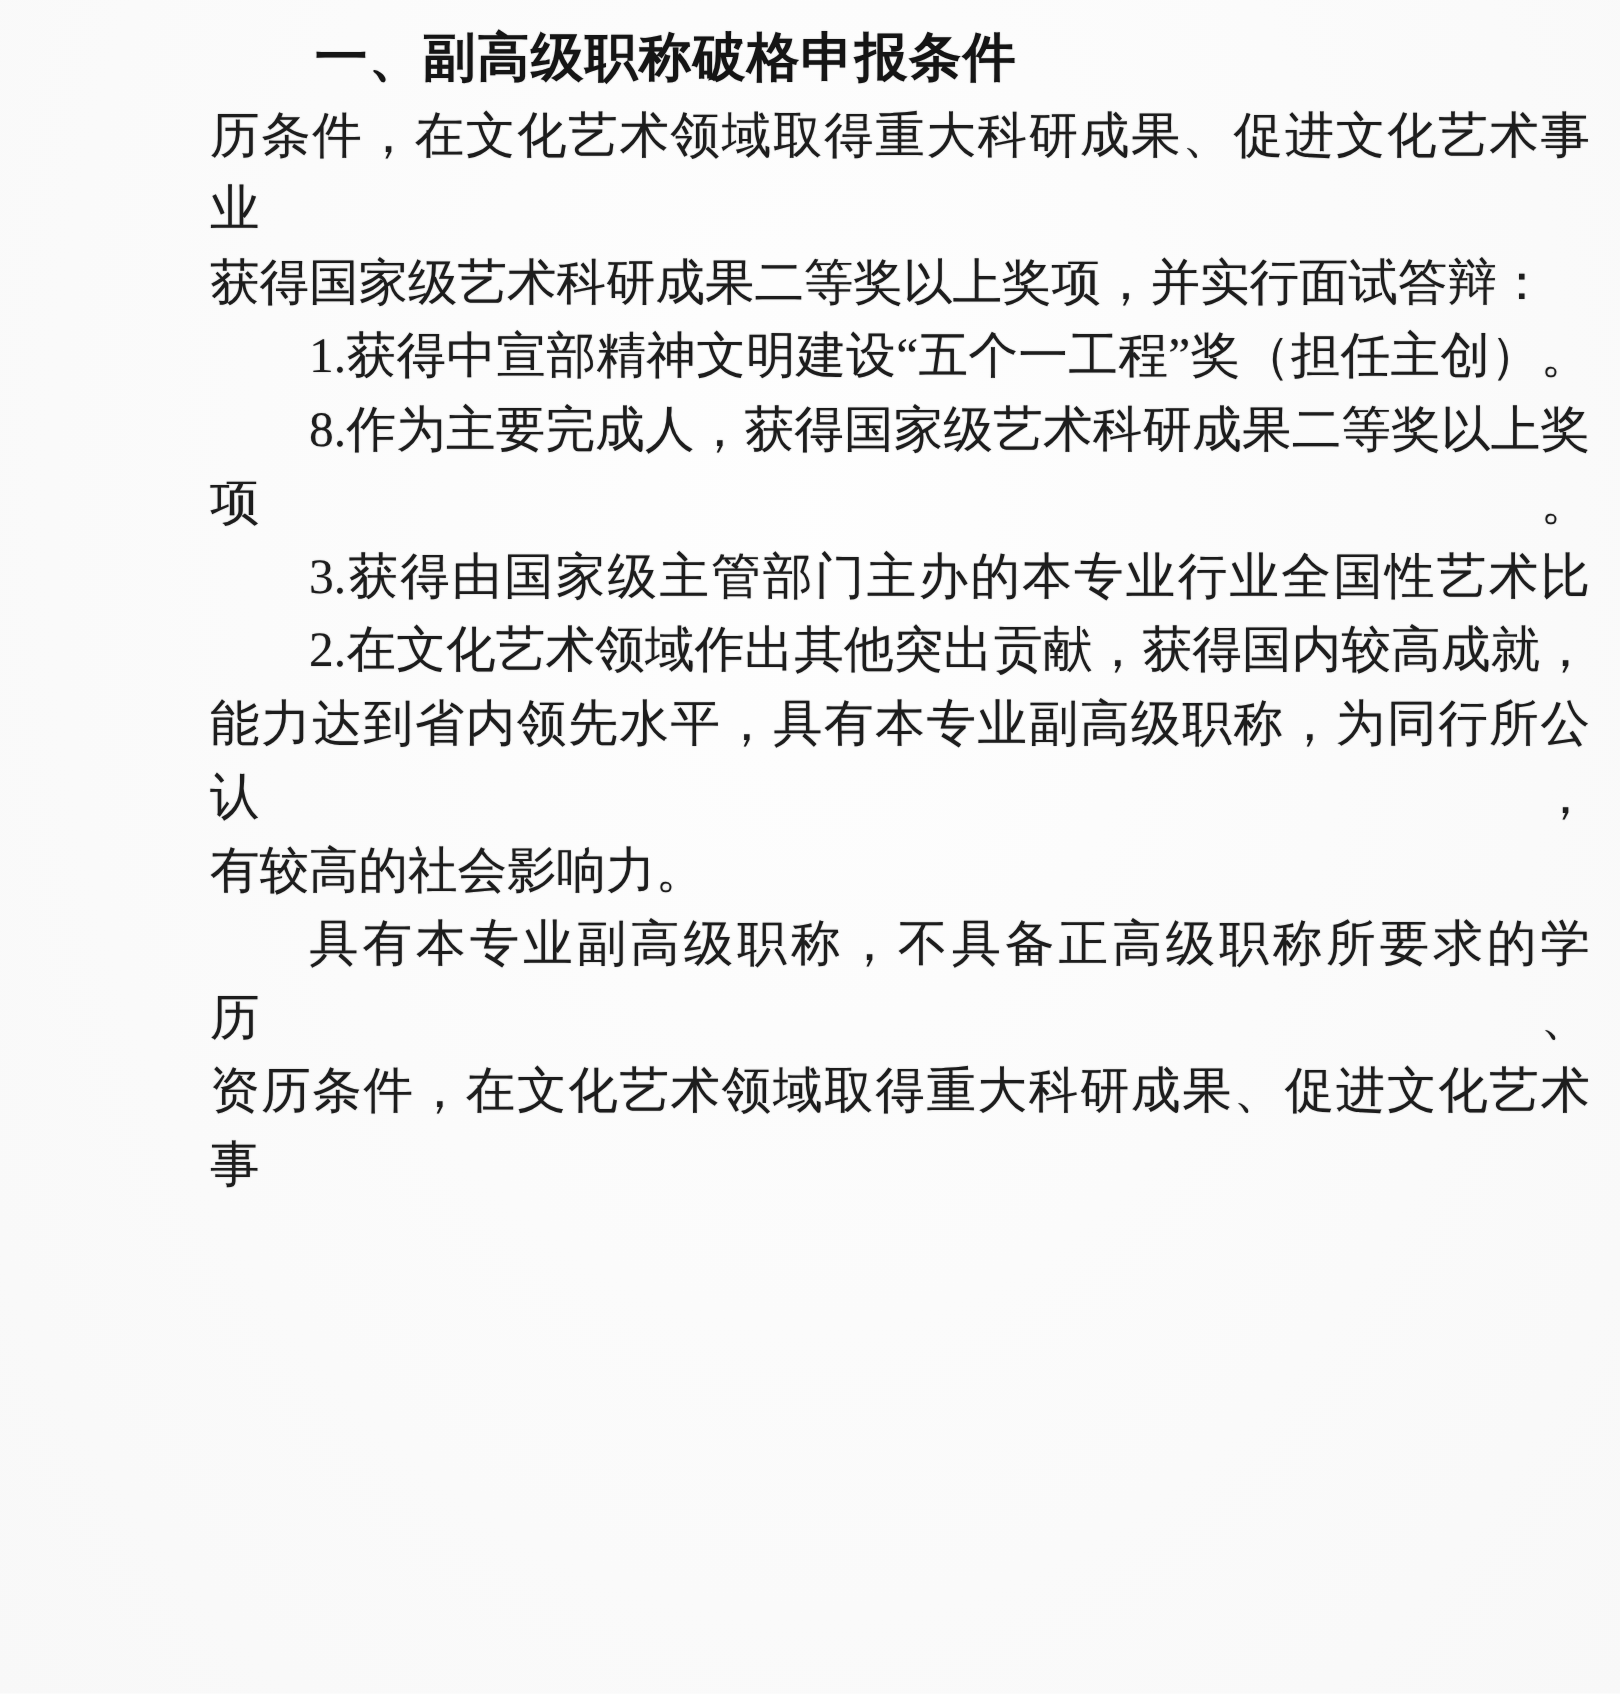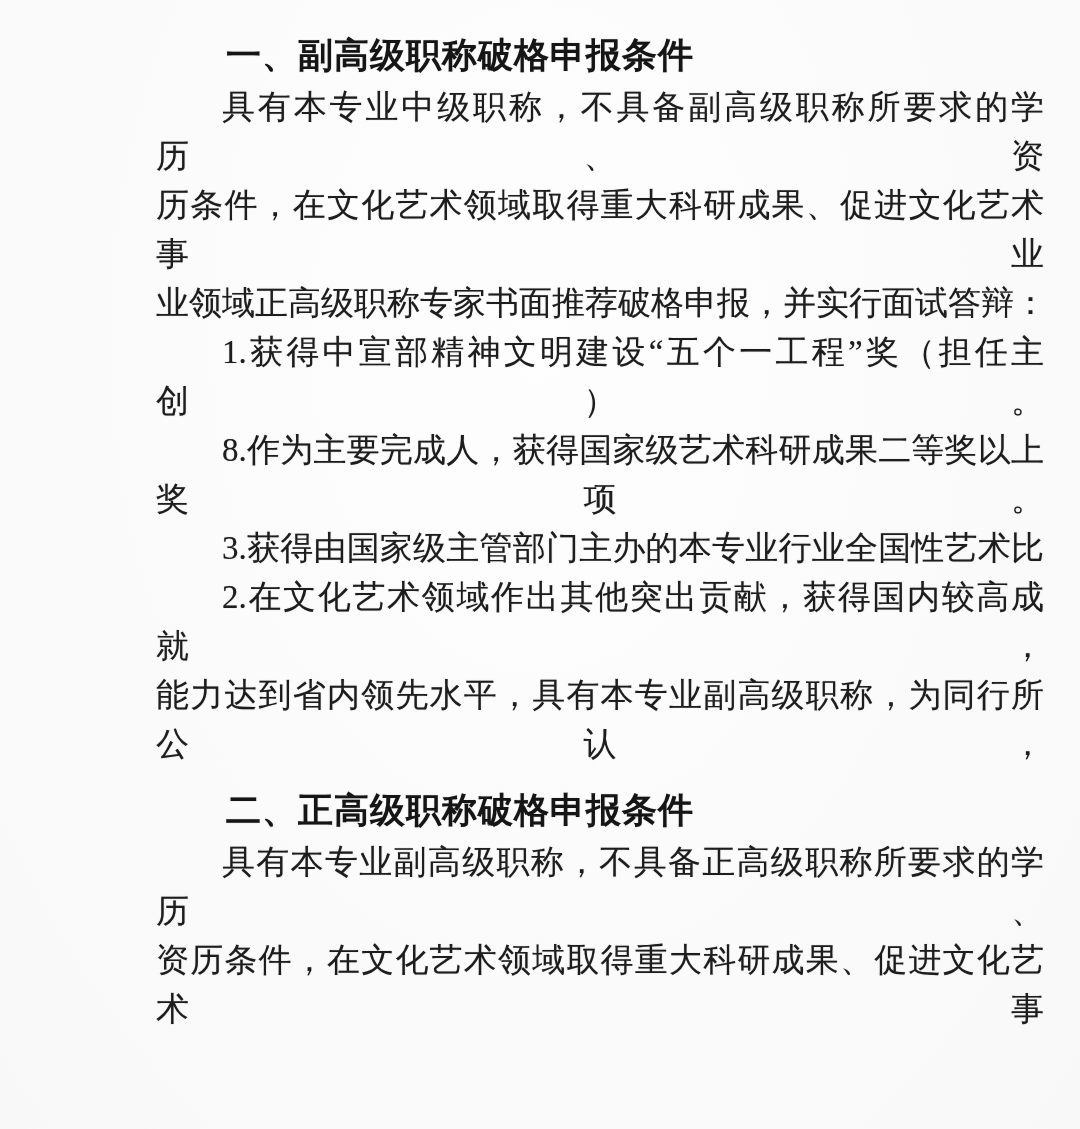--- a/index.html
+++ b/index.html
@@ -46,47 +46,46 @@
   
   .line.j {
     white-space: normal;
     text-align-last: justify;
   }
   
   .line.ind {
     text-indent: 2em;
   }
   .section {
-    margin: 16px;
+    margin: 0;
   }
 </style>
 </head>
 <body>
 
 <div class="doc">
 
   <div class="section">
     <h2 class="heading">一、副高级职称破格申报条件</h2>
 
-    <div class="line ind j">具有本专业中级职称，不具备副高级职称所要求的学历、资</div>
     <div class="line j">历条件，在文化艺术领域取得重大科研成果、促进文化艺术事业</div>
-    <div class="line">业领域正高级职称专家书面推荐破格申报，并实行面试答辩：</div>
+    <div class="line">获得国家级艺术科研成果二等奖以上奖项，并实行面试答辩：</div>
 
     <div class="line ind j">1.获得中宣部精神文明建设“五个一工程”奖（担任主创）。</div>
 
     <div class="line ind j">8.作为主要完成人，获得国家级艺术科研成果二等奖以上奖项。</div>
 
     <div class="line ind j">3.获得由国家级主管部门主办的本专业行业全国性艺术比</div>
 
     <div class="line ind j">2.在文化艺术领域作出其他突出贡献，获得国内较高成就，</div>
     <div class="line j">能力达到省内领先水平，具有本专业副高级职称，为同行所公认，</div>
+    <div class="line">有较高的社会影响力。</div>
 
   </div>
 
   <div class="section">
-    <h2 class="heading">二、正高级职称破格申报条件</h2>
 
     <div class="line ind j">具有本专业副高级职称，不具备正高级职称所要求的学历、</div>
     <div class="line j">资历条件，在文化艺术领域取得重大科研成果、促进文化艺术事</div>
 
   </div>
 
 </div>
 
 </body></html>

